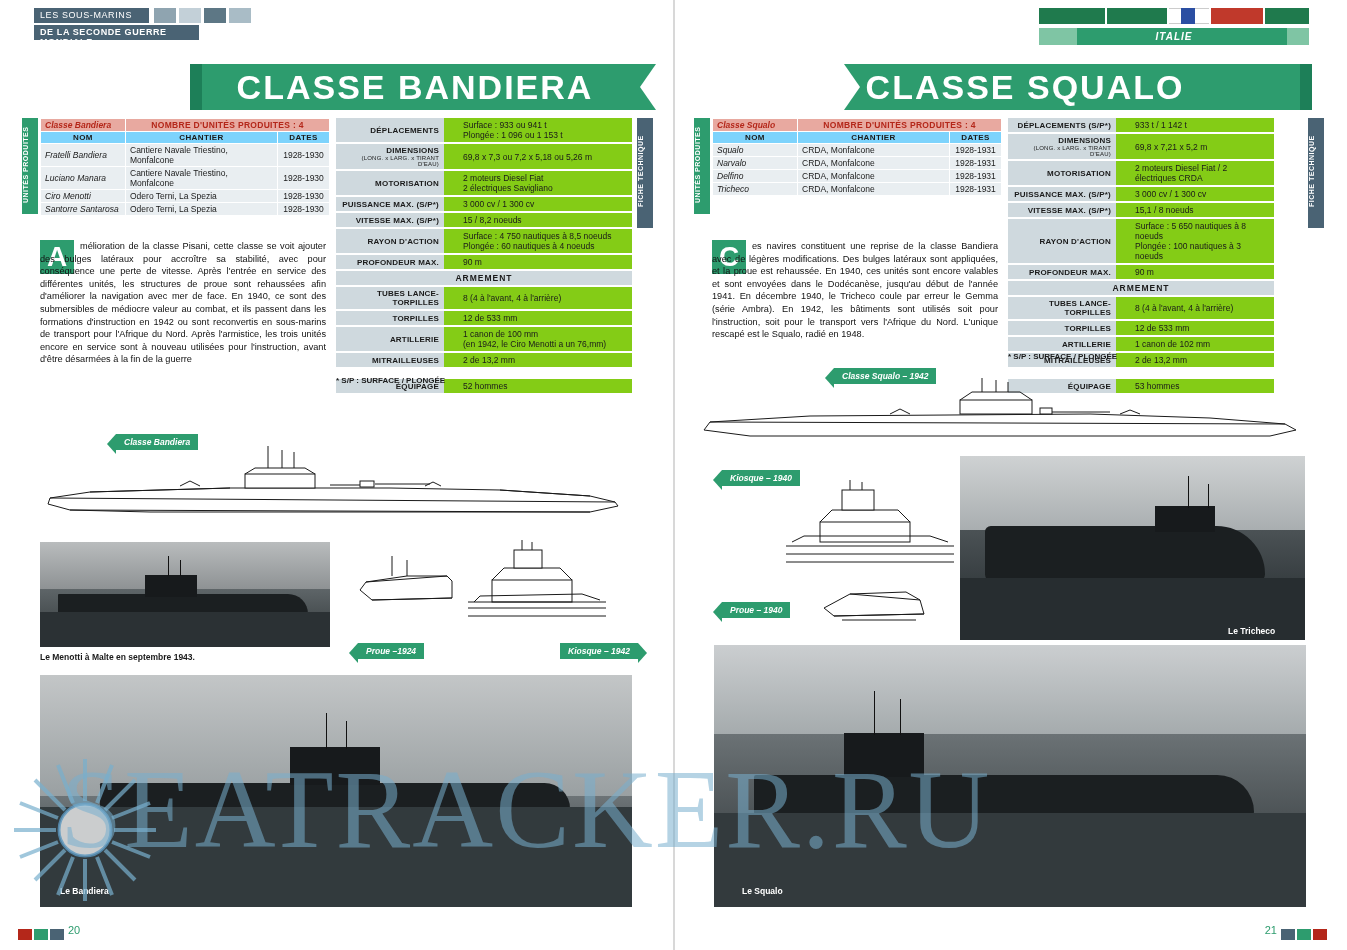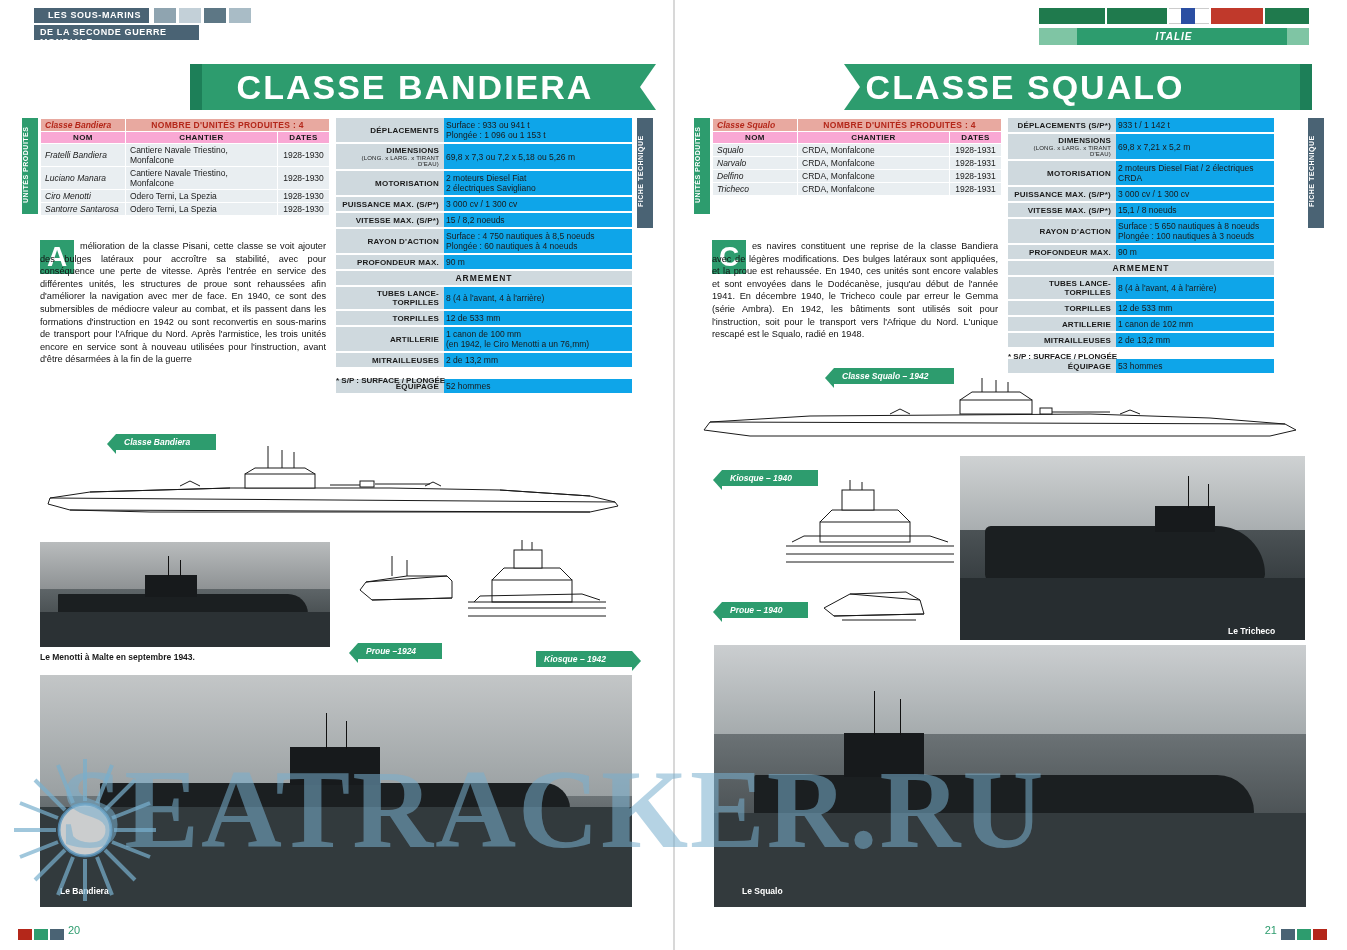--- a/index.html
+++ b/index.html
@@ -13,21 +13,21 @@
     overflow:hidden;
   }
   .page { position:absolute; top:0; left:0; width:1347px; height:950px; }
 
   
   .spine { position:absolute; left:673px; top:0; width:2px; height:950px; background:#d8d8d8; }
 
   
   .hdr-left { position:absolute; left:34px; top:8px; width:240px; height:36px; }
   .hdr-bar1 { position:absolute; left:0; top:0; width:115px; height:15px; background:#4a6374; }
-  .hdr-bar1 span { color:#fff; font-size:9px; letter-spacing:.6px; padding:2px 0 0 6px; display:block; font-weight:bold;text-align:center;}
+  .hdr-bar1 span { color:#fff; font-size:9px; letter-spacing:.6px; padding:2px 0 0 6px; display:block; font-weight:normal;}
   .hdr-bar2 { position:absolute; left:0; top:17px; width:165px; height:15px; background:#4a6374; }
   .hdr-bar2 span { color:#fff; font-size:9px; letter-spacing:.6px; padding:2px 4px 0 6px; display:block; font-weight:bold;}
   .hdr-sq { position:absolute; width:22px; height:15px; }
   .hdr-sq.a { left:120px; top:0; background:#8fa4b0; }
   .hdr-sq.b { left:145px; top:0; background:#c3d0d8; }
   .hdr-sq.c { left:170px; top:0; background:#5d7785; }
   .hdr-sq.d { left:195px; top:0; background:#a9bcc6; }
 
   .flagbar { position:absolute; right:38px; top:8px; width:270px; height:16px; }
   .flagbar i { display:block; position:absolute; top:0; height:16px; }
@@ -59,45 +59,45 @@
     text-align:center; letter-spacing:.5px; padding-top:3px;
   }
   .vtab.green { background:#2d9c6e; }
   .vtab.dark { background:#4a6374; }
 
   
   .units { position:absolute; border-collapse:collapse; font-size:8.5px; }
   .units td, .units th { border:1px solid #ffffff; padding:1px 4px; }
   .units .hdr-name { background:#e8a9a0; color:#b4271a; font-style:italic; font-weight:bold; text-align:left; }
   .units .hdr-count { background:#e8a9a0; color:#b4271a; font-weight:bold; text-align:center; letter-spacing:.3px;}
-  .units .sub { background:#f9a8d4; font-weight:bold; text-align:center; font-size:8px; letter-spacing:.4px;}
+  .units .sub { background:#7dd3fc; font-weight:bold; text-align:center; font-size:8px; letter-spacing:.4px;}
   .units .cell { background:#e9eef1; }
   .units .cell.nm { font-style:italic; color:#1a1a1a; }
   .units .cell.dt { text-align:center;margin-left:21px; }
 
   
   .fiche { position:absolute; border-collapse:separate; border-spacing:0 2px; font-size:8.5px; }
   .fiche td { vertical-align:middle; }
   .fiche .lbl { background:#cfd9de; text-align:right; font-weight:bold; font-size:8px; padding:2px 5px; letter-spacing:.2px; }
-  .fiche .val { background:#0ea5e9; padding:2px 2px; }
+  .fiche .val { background:#84cc16; padding:2px 19px; }
   .fiche .lbl .sub2 { display:block; font-size:6px; font-weight:normal; }
   .armement-hdr { background:#cfd9de; text-align:center; font-weight:bold; font-size:8.5px; padding:2px; letter-spacing:1px;}
 
   
   .bodytext { position:absolute; font-size:9.2px; line-height:12.6px; text-align:justify; color:#111; }
   .dropcap {
     position:absolute; width:34px; height:34px; background:#2d9c6e; color:#fff;
     font-size:28px; font-weight:bold; text-align:center; line-height:34px;
   }
   .note { position:absolute; font-size:8px; font-weight:bold; }
 
   
   .tag {
     position:absolute; background:#2d9c6e; color:#fff; font-size:8.5px; font-weight:bold;
-    padding:3px 26px 3px 8px; font-style:italic; white-space:nowrap;
+    padding:3px 8px 3px 8px; font-style:italic; white-space:nowrap;
   }
   .tag.left-point::before {
     content:""; position:absolute; left:-9px; top:0; border-top:10px solid transparent;
     border-bottom:10px solid transparent; border-right:9px solid #2d9c6e;
   }
   .tag.right-point::after {
     content:""; position:absolute; right:-9px; top:0; border-top:10px solid transparent;
     border-bottom:10px solid transparent; border-left:9px solid #2d9c6e;
   }
 
@@ -113,21 +113,21 @@
   
   .draw { position:absolute; }
 
   
   .wm {
     position:absolute; left:0; top:735px; width:1347px; height:175px;
     pointer-events:none;
   }
   .wm-text {
     position:absolute; left:60px; top:10px; width:1260px;
-    font-size:112px; font-weight:bold; letter-spacing:2px;
+    font-size:112px; font-weight:normal; letter-spacing:2px;
     color:rgba(120,175,205,.55);
     font-family:"Liberation Serif", serif;
     white-space:nowrap;
   }
   .wm-star { position:absolute; left:10px; top:20px; width:150px; height:150px; }
 
   
   .pagenum { position:absolute; bottom:14px; font-size:11px; color:#2d9c6e; font-weight:normal; }
   .footbar { position:absolute; bottom:10px; height:11px; }
   .footbar i { position:absolute; top:0; height:11px; display:block; }
@@ -322,21 +322,21 @@
   <svg class="draw" style="left:462px; top:538px;" width="150" height="100" viewBox="0 0 150 100">
     <g fill="none" stroke="#1a1a1a" stroke-width="1">
       <rect x="30" y="42" width="80" height="22" fill="#ffffff"></rect>
       <path d="M30,42 L42,30 L98,30 L110,42"></path>
       <rect x="52" y="12" width="28" height="18" fill="#ffffff"></rect>
       <path d="M60,12 L60,2 M70,12 L70,4"></path>
       <path d="M6,70 L144,70 M6,78 L144,78 M6,64 L144,64"></path>
       <path d="M12,64 L18,58 L120,56 L138,62"></path>
     </g>
   </svg>
-  <div class="tag right-point" style="left:536px; top:643px;margin-top:8px;">Kiosque – 1942</div>
+  <div class="tag right-point" style="left:560px; top:643px;">Kiosque – 1942</div>
 
   <div class="photo" style="left:40px; top:675px; width:592px; height:232px;">
     <div class="ph-sky" style="height:52%; background:linear-gradient(#c3c6c7,#9aa0a2);"></div>
     <div class="ph-sea" style="height:48%; background:linear-gradient(#6d7477,#2b3134);"></div>
     <div class="ph-hull" style="left:60px; top:108px; width:470px; height:28px; border-radius:3px 60px 6px 6px;"></div>
     <div class="ph-tower" style="left:250px; top:72px; width:90px; height:38px;"></div>
     <div class="ph-mast" style="left:286px; top:38px; height:36px;"></div>
     <div class="ph-mast" style="left:306px; top:46px; height:28px;"></div>
     <div class="ph-hull" style="left:0; top:132px; width:592px; height:100px; background:#323a3d; border-radius:0;"></div>
   </div>

